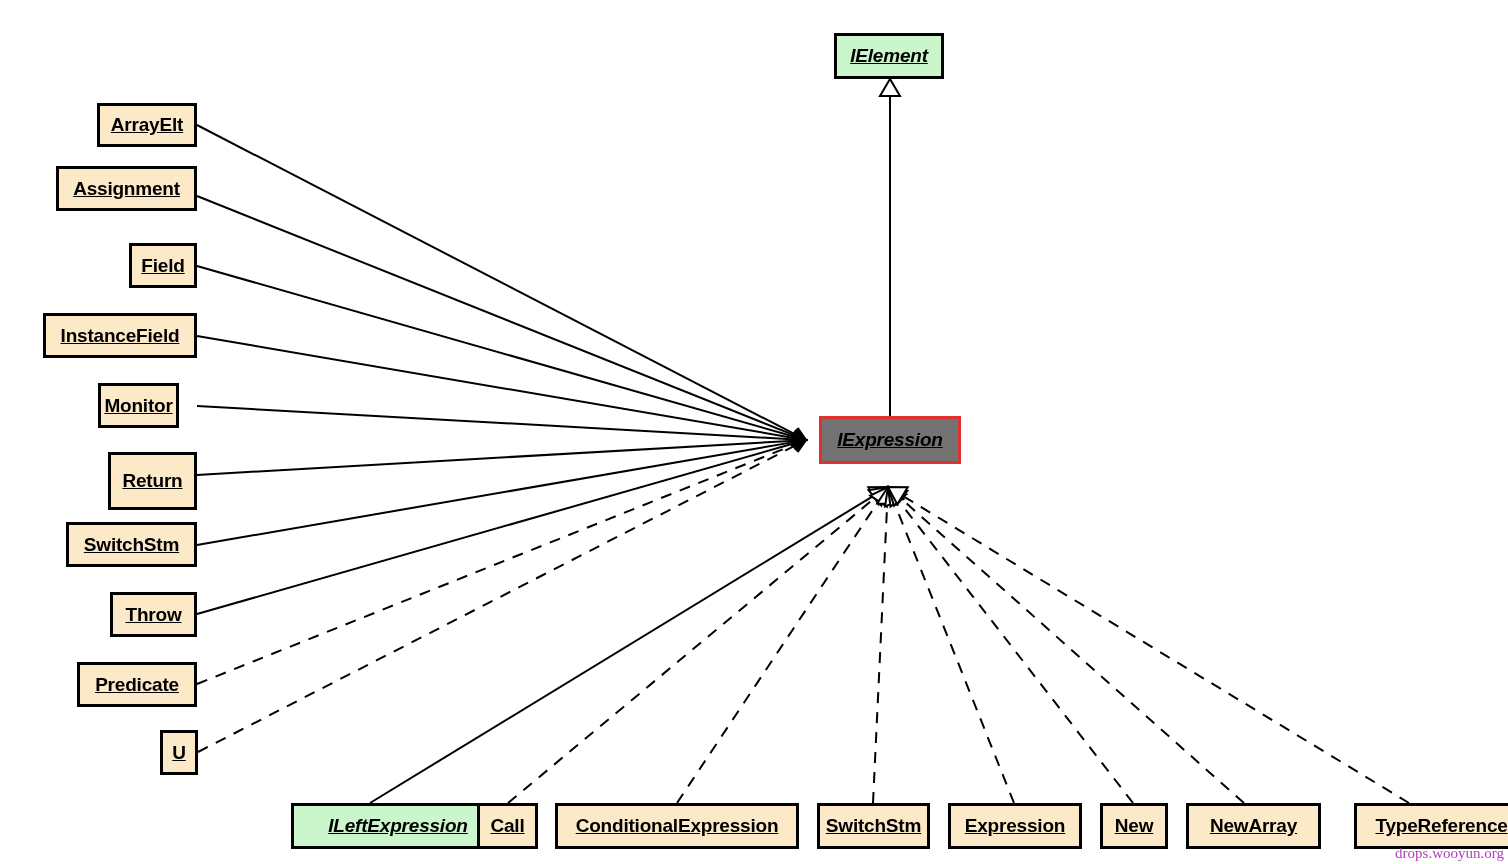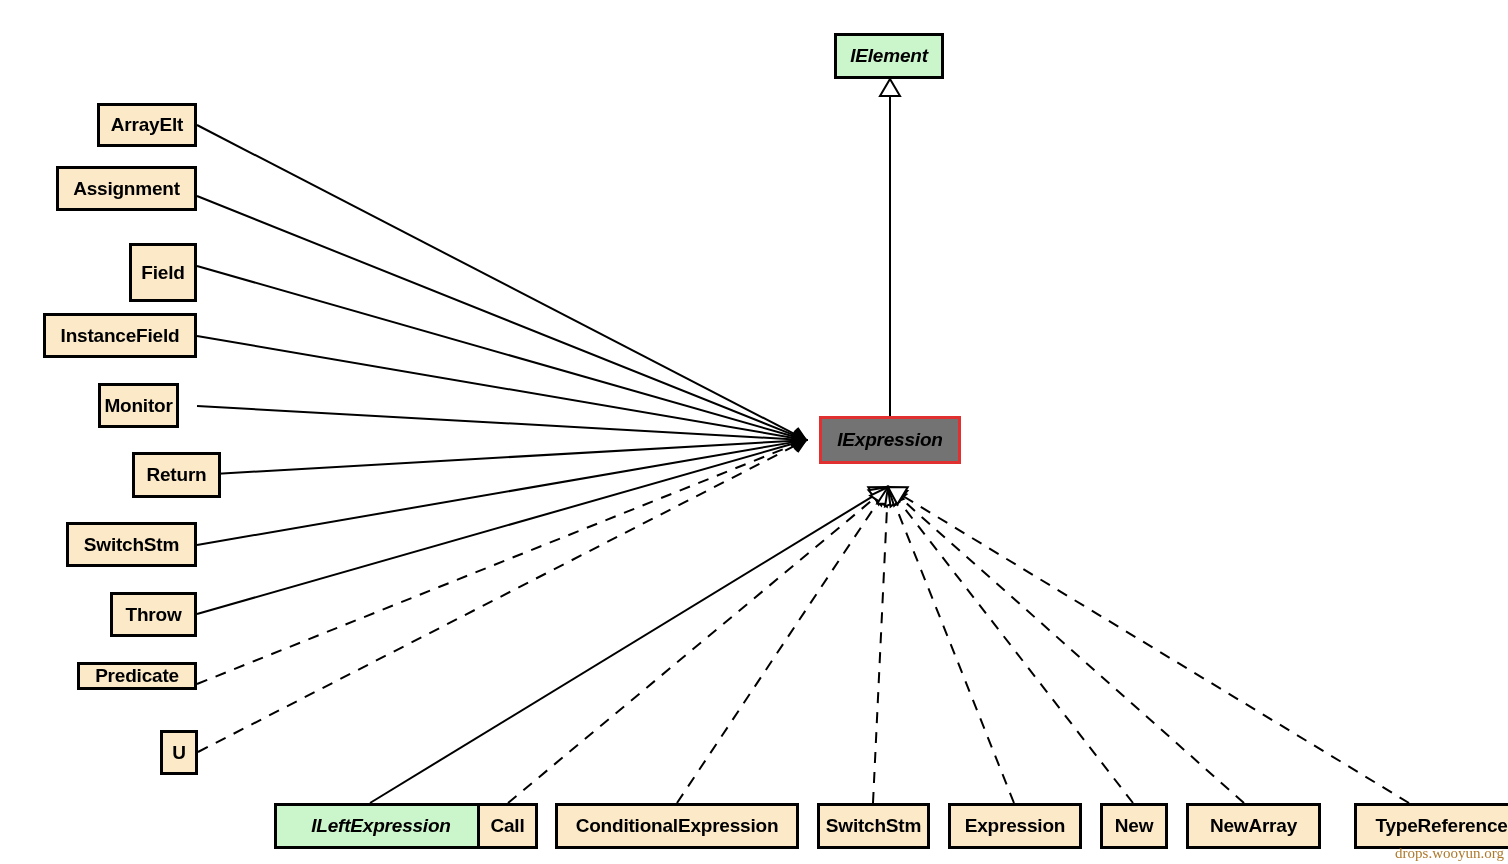--- a/index.html
+++ b/index.html
@@ -35,41 +35,42 @@
     justify-content: center;
     z-index: 5;
   }
   .uml-node .node-label {
     font-family: "Liberation Sans", sans-serif;
     font-weight: bold;
     font-size: 19px;
     color: #000000;
     white-space: nowrap;
     letter-spacing: -0.2px;
+    text-decoration: underline;
   }
   .uml-node.kind-interface {
     background: #cbf5cb;
   }
   .uml-node.kind-interface .node-label {
     font-style: italic;
   }
   .uml-node.highlight {
     border-color: #e03030;
     background: #737373;
   }
   .uml-node.highlight .node-label {
     font-style: italic;
   }
   #watermark {
     position: absolute;
     right: 4px;
     bottom: 2px;
     font-family: "Liberation Serif", serif;
     font-size: 15px;
-    color: #a16207;
+    color: #a21caf;
     opacity: 0.85;
     z-index: 20;
     white-space: nowrap;
   }
 </style>
 </head>
 <body>
 
 <div id="diagram-root">
 
@@ -155,48 +156,48 @@
   <div id="node-layer">
       <div class="uml-node kind-interface" style="left: 834px; top: 33px; width: 110px; height: 46px;">
         <span class="node-label">IElement</span>
       </div>
       <div class="uml-node kind-class" style="left: 97px; top: 103px; width: 100px; height: 44px;">
         <span class="node-label">ArrayElt</span>
       </div>
       <div class="uml-node kind-class" style="left: 56px; top: 166px; width: 141px; height: 45px;">
         <span class="node-label">Assignment</span>
       </div>
-      <div class="uml-node kind-class" style="left: 129px; top: 243px; width: 68px; height: 59px;">
+      <div class="uml-node kind-class" style="left: 129px; top: 243px; width: 68px; height: 45px;">
         <span class="node-label">Field</span>
       </div>
       <div class="uml-node kind-class" style="left: 43px; top: 313px; width: 154px; height: 45px;">
         <span class="node-label">InstanceField</span>
       </div>
       <div class="uml-node kind-class" style="left: 98px; top: 383px; width: 81px; height: 45px;">
         <span class="node-label">Monitor</span>
       </div>
-      <div class="uml-node kind-class" style="left: 108px; top: 452px; width: 89px; height: 46px; margin-left: 24px;">
+      <div class="uml-node kind-class" style="left: 108px; top: 452px; width: 89px; height: 58px;">
         <span class="node-label">Return</span>
       </div>
       <div class="uml-node kind-class" style="left: 66px; top: 522px; width: 131px; height: 45px;">
         <span class="node-label">SwitchStm</span>
       </div>
       <div class="uml-node kind-class" style="left: 110px; top: 592px; width: 87px; height: 45px;">
         <span class="node-label">Throw</span>
       </div>
-      <div class="uml-node kind-class" style="left: 77px; top: 662px; width: 120px; height: 28px;">
+      <div class="uml-node kind-class" style="left: 77px; top: 662px; width: 120px; height: 45px;">
         <span class="node-label">Predicate</span>
       </div>
       <div class="uml-node kind-class" style="left: 160px; top: 730px; width: 38px; height: 45px;">
         <span class="node-label">U</span>
       </div>
       <div class="uml-node kind-interface highlight" style="left: 819px; top: 416px; width: 142px; height: 48px;">
         <span class="node-label">IExpression</span>
       </div>
-      <div class="uml-node kind-interface" style="left: 274px; top: 803px; width: 214px; height: 46px;">
+      <div class="uml-node kind-interface" style="left: 291px; top: 803px; width: 214px; height: 46px;">
         <span class="node-label">ILeftExpression</span>
       </div>
       <div class="uml-node kind-class" style="left: 477px; top: 803px; width: 61px; height: 46px;">
         <span class="node-label">Call</span>
       </div>
       <div class="uml-node kind-class" style="left: 555px; top: 803px; width: 244px; height: 46px;">
         <span class="node-label">ConditionalExpression</span>
       </div>
       <div class="uml-node kind-class" style="left: 817px; top: 803px; width: 113px; height: 46px;">
         <span class="node-label">SwitchStm</span>

